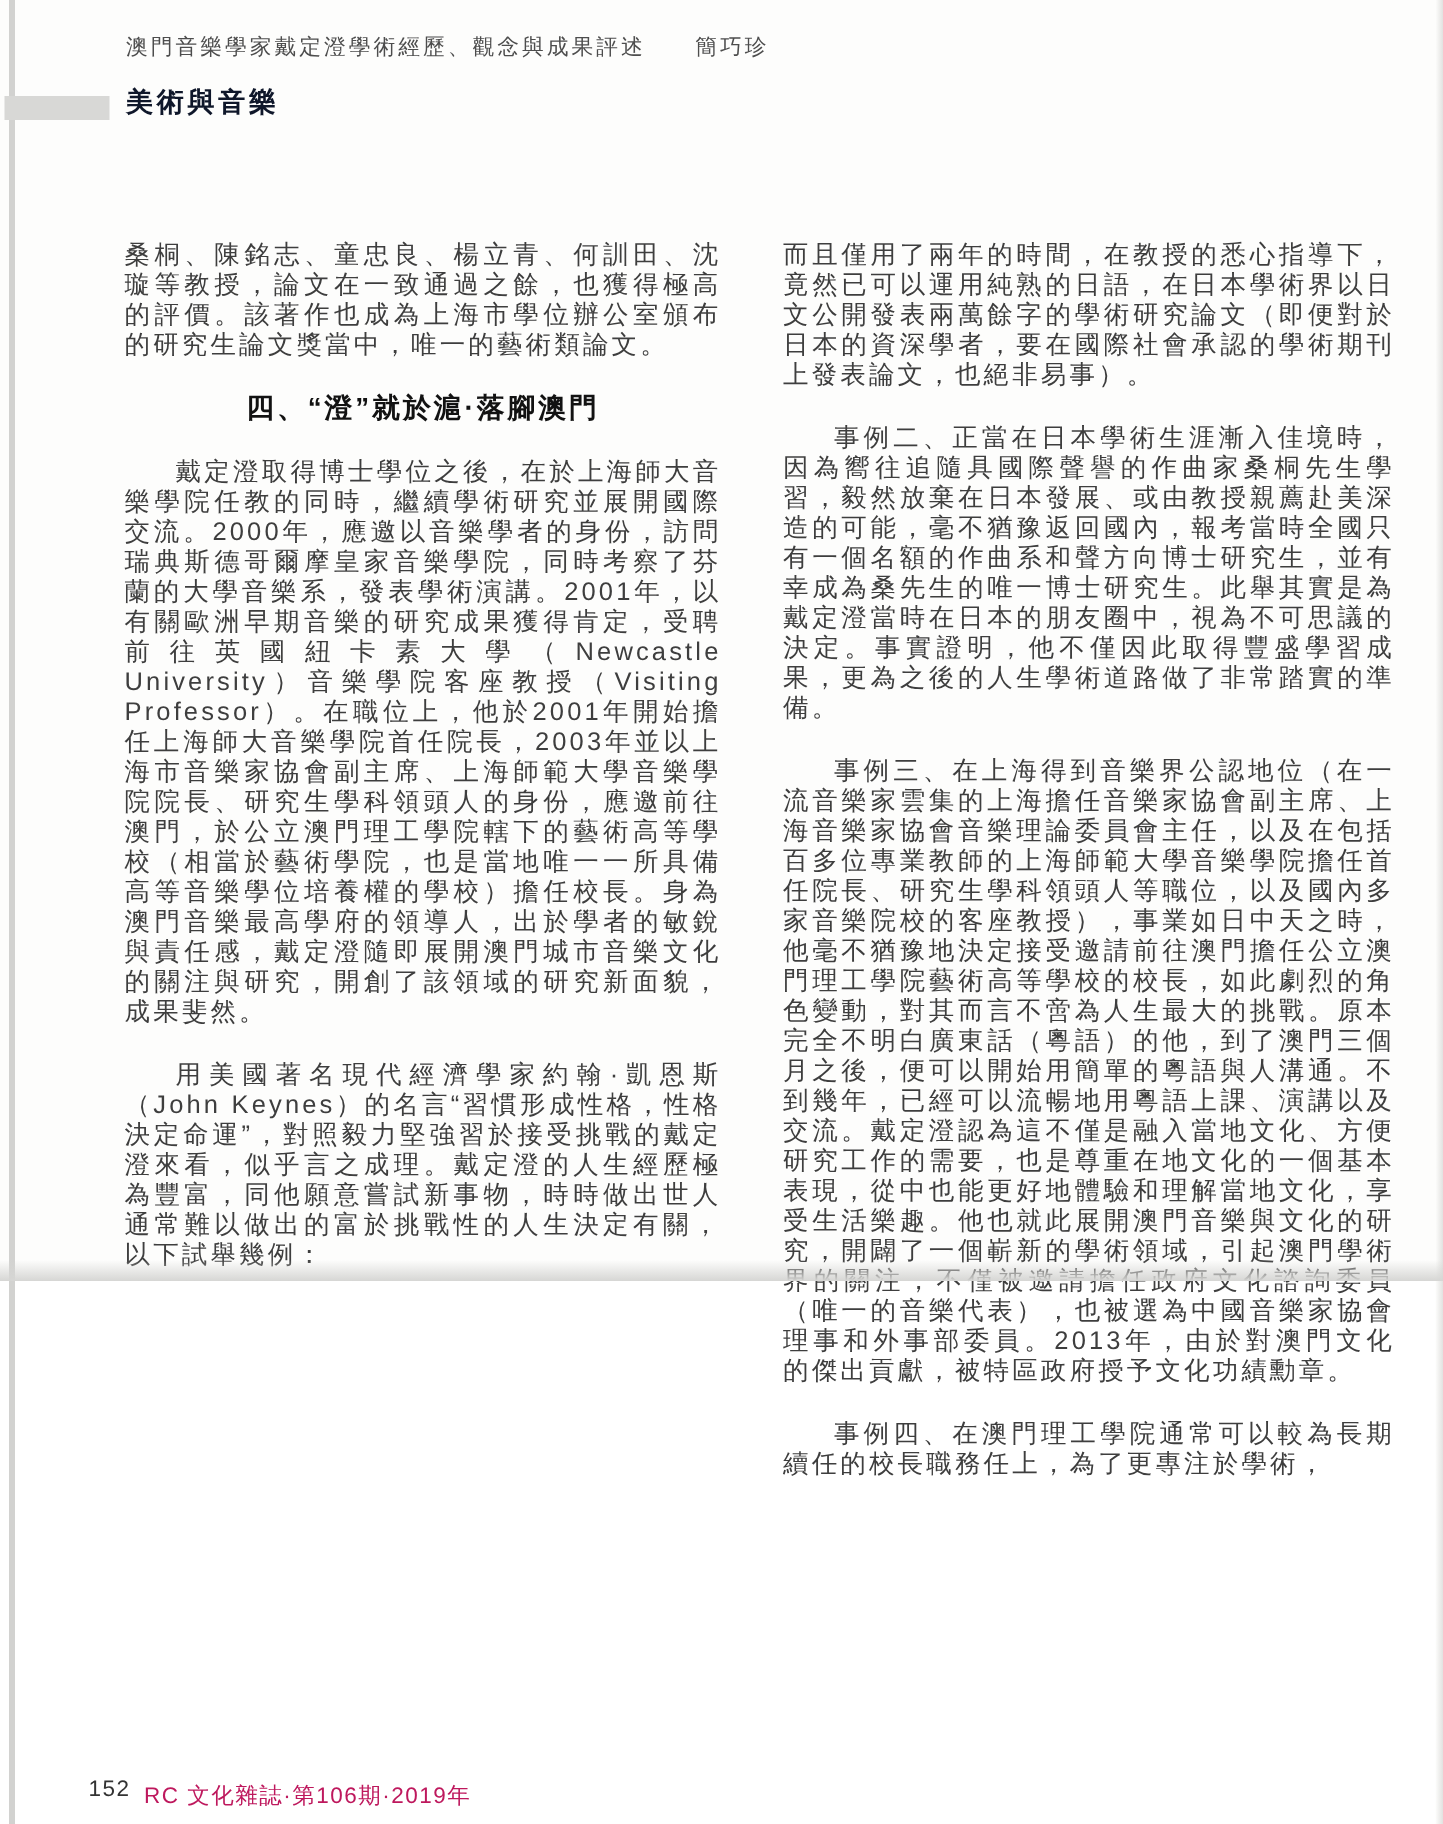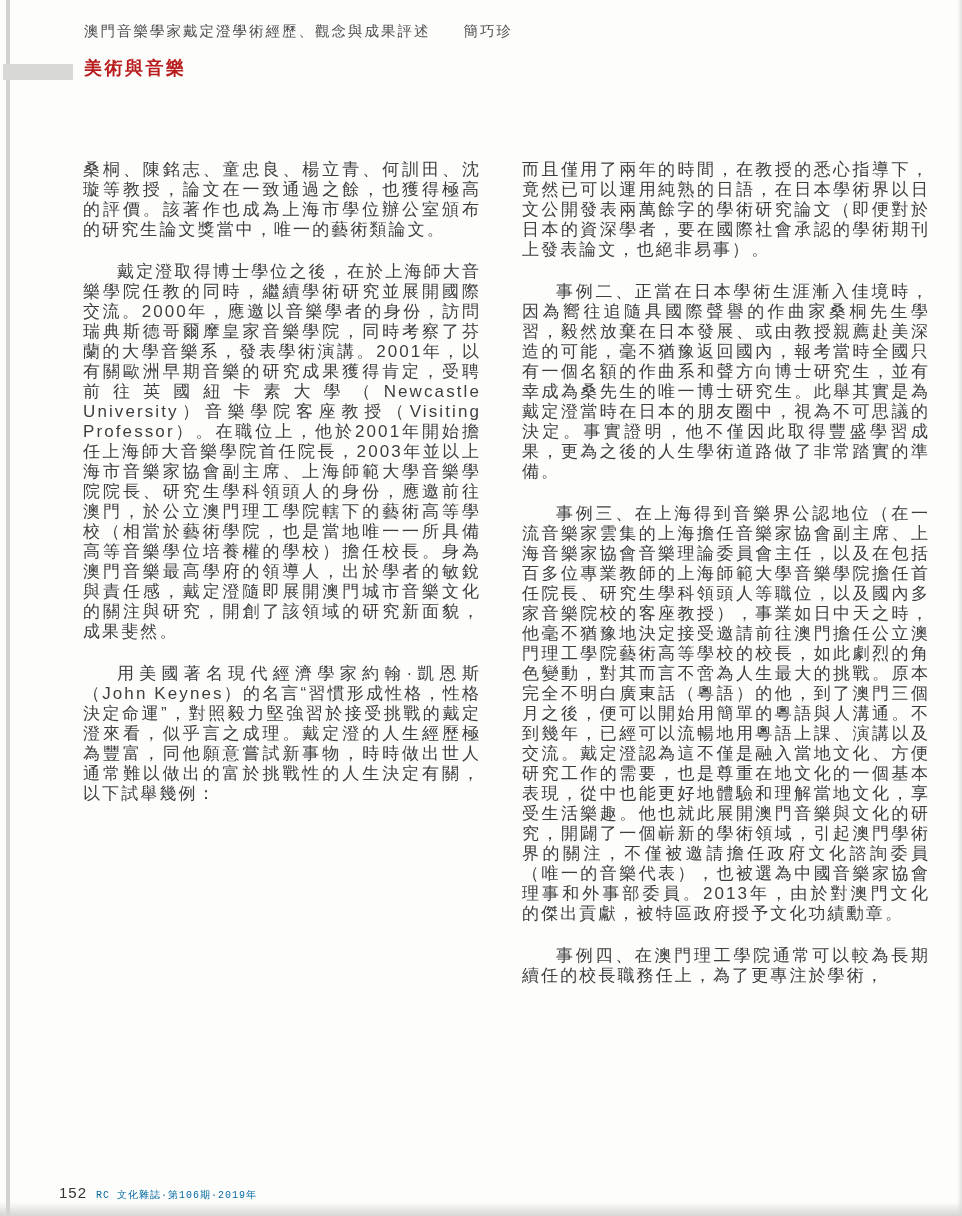--- a/index.html
+++ b/index.html
@@ -3,21 +3,21 @@
 <meta charset="utf-8">
 <style>
   html,body{margin:0;padding:0;}
   body{
     width:962px;height:1216px;
     background:#ffffff;
     font-family:"Liberation Sans","DejaVu Sans",sans-serif;
     overflow:hidden;
   }
   .page{
-    position:relative;width:962px;height:1216px;
+    position:relative;width:962px;height:854px;
     background:#fdfdfc;
   }
   .edge-line{
     position:absolute;left:6px;top:0;width:4px;height:1216px;
     background:#d2d2d0;
   }
   .right-shade{
     position:absolute;right:0;top:0;width:5px;height:1216px;
     background:linear-gradient(to right,#fdfdfc,#e2e2e0);
   }
@@ -28,21 +28,21 @@
   .running-head{
     position:absolute;left:84px;top:22px;
     font-size:14.5px;color:#4d4d4d;letter-spacing:2px;white-space:pre;
   }
   .section-tab{
     position:absolute;left:3px;top:64px;width:70px;height:16px;
     background:#d8d8d6;
   }
   .section-label{
     position:absolute;left:84px;top:56px;
-    font-size:18px;font-weight:bold;color:#b91c1c;letter-spacing:2.5px;
+    font-size:18px;font-weight:bold;color:#0f172a;letter-spacing:2.5px;
   }
   .col{
     position:absolute;top:160px;
     font-size:17px;line-height:20px;color:#3e3e3e;
     text-align:justify;text-justify:inter-character;
     letter-spacing:2.1px;
   }
   .col-left{left:83px;width:398px;}
   .col-right{left:499px;width:408px;margin-left:23px;}
   .col p{margin:0 0 22px 0;text-indent:2em;}
@@ -52,38 +52,39 @@
     margin:2px 0 23px 0;
     text-align:center;text-indent:0;
     font-size:18.5px;font-weight:bold;color:#121212;letter-spacing:2px;
   }
   .footer-pagenum{
     position:absolute;left:59px;top:1184px;
     font-size:15px;color:#333333;letter-spacing:1px;
   }
   .footer-journal{
     position:absolute;left:96px;top:1188px;
-    font-size:10px;color:#0369a1;letter-spacing:1px;font-family:Liberation Mono, monospace;
+    font-size:15px;color:#be185d;letter-spacing:1px;
   }
 </style>
 </head>
 <body>
 
 <div class="page">
 
   <div class="edge-line"></div>
 
   <div class="running-head">澳門音樂學家戴定澄學術經歷、觀念與成果評述　　簡巧珍</div>
 
   <div class="section-tab"></div>
 
   <div class="section-label">美術與音樂</div>
 
   <div class="col col-left">
     <p class="cont">桑桐、陳銘志、童忠良、楊立青、何訓田、沈璇等教授，論文在一致通過之餘，也獲得極高的評價。該著作也成為上海市學位辦公室頒布的研究生論文獎當中，唯一的藝術類論文。</p>
+    <h3>四、“澄”就於滬·落腳澳門</h3>
     <p>戴定澄取得博士學位之後，在於上海師大音樂學院任教的同時，繼續學術研究並展開國際交流。2000年，應邀以音樂學者的身份，訪問瑞典斯德哥爾摩皇家音樂學院，同時考察了芬蘭的大學音樂系，發表學術演講。2001年，以有關歐洲早期音樂的研究成果獲得肯定，受聘前往英國紐卡素大學（Newcastle University）音樂學院客座教授（Visiting Professor）。在職位上，他於2001年開始擔任上海師大音樂學院首任院長，2003年並以上海市音樂家協會副主席、上海師範大學音樂學院院長、研究生學科領頭人的身份，應邀前往澳門，於公立澳門理工學院轄下的藝術高等學校（相當於藝術學院，也是當地唯一一所具備高等音樂學位培養權的學校）擔任校長。身為澳門音樂最高學府的領導人，出於學者的敏銳與責任感，戴定澄隨即展開澳門城市音樂文化的關注與研究，開創了該領域的研究新面貌，成果斐然。</p>
     <p>用美國著名現代經濟學家約翰·凱恩斯（John Keynes）的名言“習慣形成性格，性格決定命運”，對照毅力堅強習於接受挑戰的戴定澄來看，似乎言之成理。戴定澄的人生經歷極為豐富，同他願意嘗試新事物，時時做出世人通常難以做出的富於挑戰性的人生決定有關，以下試舉幾例：</p>
   </div>
 
   <div class="col col-right">
     <p class="cont">而且僅用了兩年的時間，在教授的悉心指導下，竟然已可以運用純熟的日語，在日本學術界以日文公開發表兩萬餘字的學術研究論文（即便對於日本的資深學者，要在國際社會承認的學術期刊上發表論文，也絕非易事）。</p>
     <p>事例二、正當在日本學術生涯漸入佳境時，因為嚮往追隨具國際聲譽的作曲家桑桐先生學習，毅然放棄在日本發展、或由教授親薦赴美深造的可能，毫不猶豫返回國內，報考當時全國只有一個名額的作曲系和聲方向博士研究生，並有幸成為桑先生的唯一博士研究生。此舉其實是為戴定澄當時在日本的朋友圈中，視為不可思議的決定。事實證明，他不僅因此取得豐盛學習成果，更為之後的人生學術道路做了非常踏實的準備。</p>
     <p>事例三、在上海得到音樂界公認地位（在一流音樂家雲集的上海擔任音樂家協會副主席、上海音樂家協會音樂理論委員會主任，以及在包括百多位專業教師的上海師範大學音樂學院擔任首任院長、研究生學科領頭人等職位，以及國內多家音樂院校的客座教授），事業如日中天之時，他毫不猶豫地決定接受邀請前往澳門擔任公立澳門理工學院藝術高等學校的校長，如此劇烈的角色變動，對其而言不啻為人生最大的挑戰。原本完全不明白廣東話（粵語）的他，到了澳門三個月之後，便可以開始用簡單的粵語與人溝通。不到幾年，已經可以流暢地用粵語上課、演講以及交流。戴定澄認為這不僅是融入當地文化、方便研究工作的需要，也是尊重在地文化的一個基本表現，從中也能更好地體驗和理解當地文化，享受生活樂趣。他也就此展開澳門音樂與文化的研究，開闢了一個嶄新的學術領域，引起澳門學術界的關注，不僅被邀請擔任政府文化諮詢委員（唯一的音樂代表），也被選為中國音樂家協會理事和外事部委員。2013年，由於對澳門文化的傑出貢獻，被特區政府授予文化功績勳章。</p>
     <p>事例四、在澳門理工學院通常可以較為長期續任的校長職務任上，為了更專注於學術，</p>
   </div>

